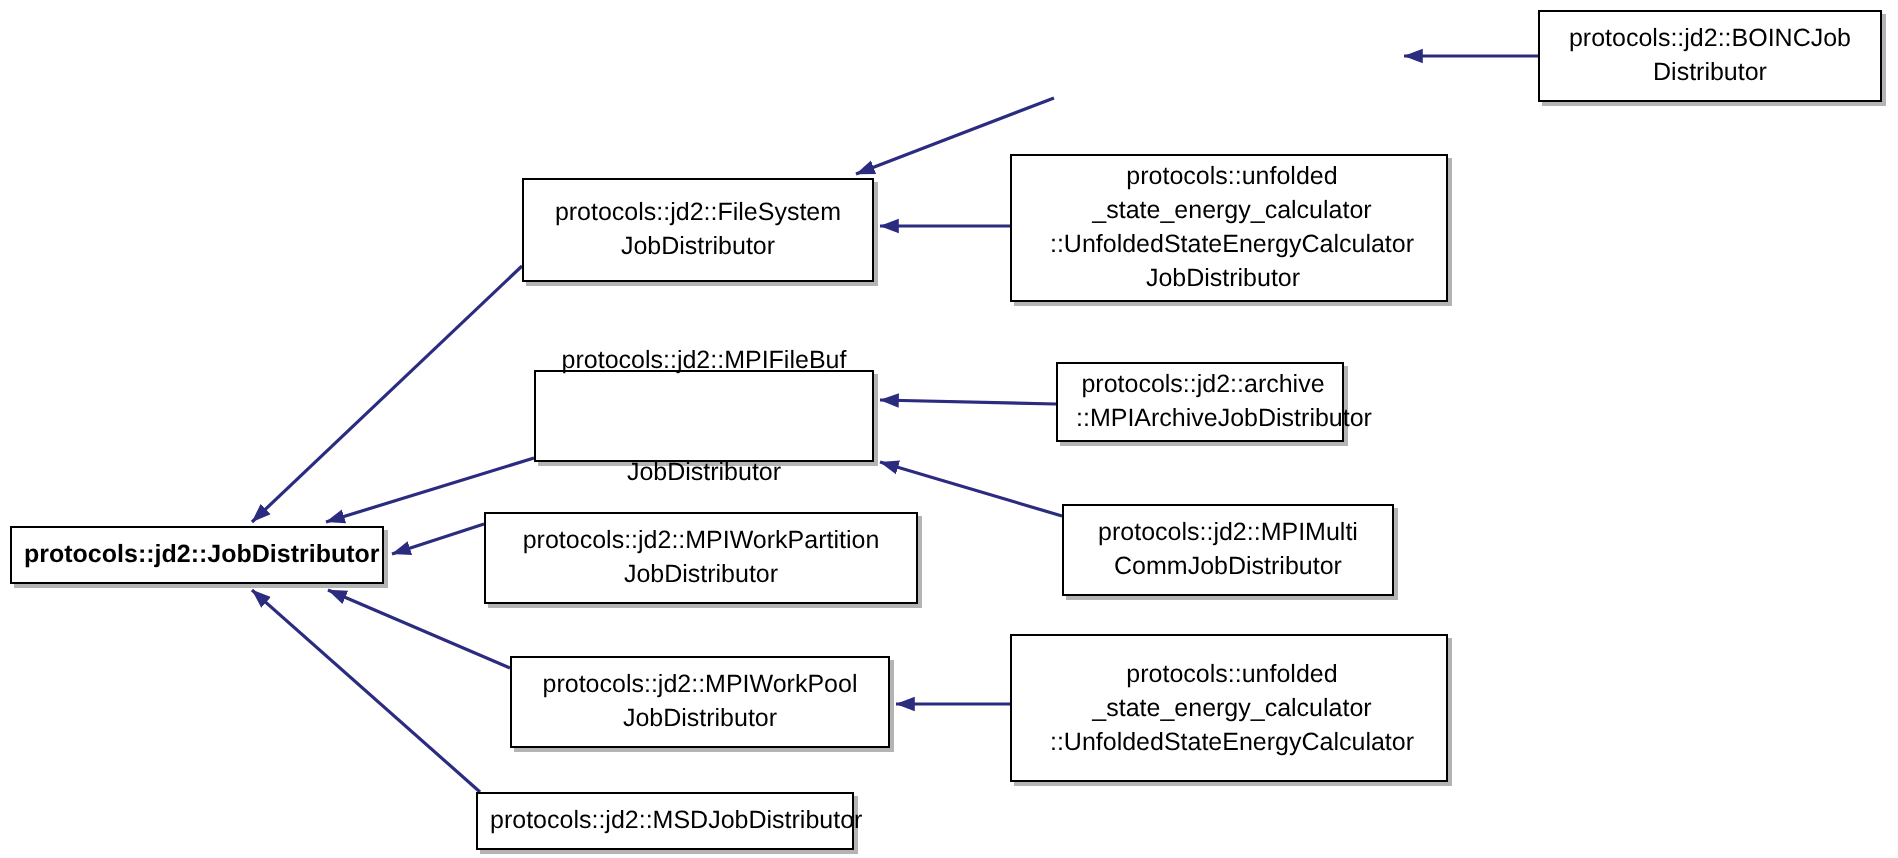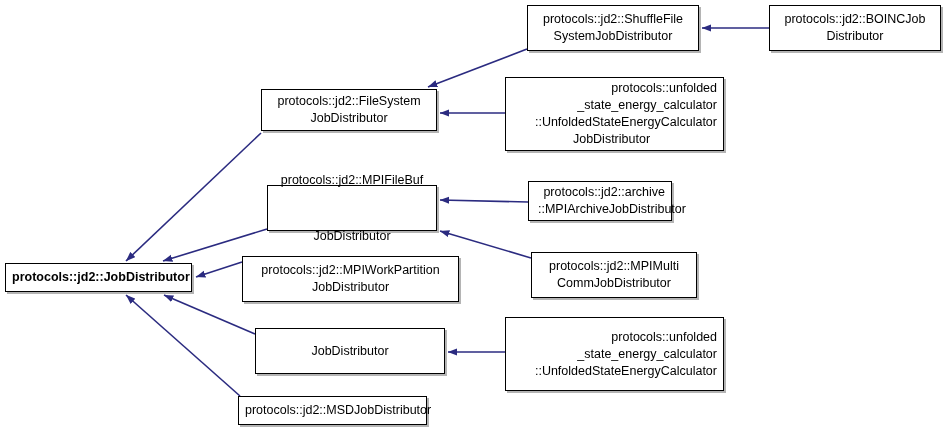--- a/index.html
+++ b/index.html
@@ -36,21 +36,21 @@
   }
   .node .line {
     font-size: 12.5px;
     line-height: 17px;
     color: #000000;
     white-space: pre;
     text-align: center;
     padding: 0 6px;
   }
   .node.left-align .line {
-    text-align: right;
+    text-align: center;
     padding-left: 9px;
   }
   .node.left-align .line.centered {
     text-align: center;
     padding-left: 0;
   }
 </style>
 </head>
 <body>
 
@@ -74,29 +74,25 @@
       <line x1="528" y1="202" x2="440" y2="200"></line>
       <line x1="531" y1="258" x2="440" y2="231"></line>
       <line x1="505" y1="352" x2="448" y2="352"></line>
     </g>
   </svg>
 
   <div class="node" style="left: 5px; top: 263px; width: 187px; height: 29px; font-weight: bold;">
     <div class="line">protocols::jd2::JobDistributor</div>
   </div>
 
-  <div class="node" style="left: 261px; top: 89px; width: 176px; height: 42px;">
+  <div class="node" style="left: 261px; top: 89px; width: 176px; height: 52px;">
     <div class="line">protocols::jd2::FileSystem</div>
     <div class="line">JobDistributor</div>
   </div>
 
-  <div class="node" style="left: 527px; top: 5px; width: 172px; height: 46px;">
-    <div class="line">protocols::jd2::ShuffleFile</div>
-    <div class="line">SystemJobDistributor</div>
-  </div>
 
   <div class="node" style="left: 769px; top: 5px; width: 172px; height: 46px;">
     <div class="line">protocols::jd2::BOINCJob</div>
     <div class="line">Distributor</div>
   </div>
 
   <div class="node left-align" style="left: 505px; top: 77px; width: 219px; height: 74px;">
     <div class="line">protocols::unfolded</div>
     <div class="line">_state_energy_calculator</div>
     <div class="line">::UnfoldedStateEnergyCalculator</div>
@@ -117,20 +113,21 @@
     <div class="line">protocols::jd2::MPIMulti</div>
     <div class="line">CommJobDistributor</div>
   </div>
 
   <div class="node" style="left: 242px; top: 256px; width: 217px; height: 46px;">
     <div class="line">protocols::jd2::MPIWorkPartition</div>
     <div class="line">JobDistributor</div>
   </div>
 
   <div class="node" style="left: 255px; top: 328px; width: 190px; height: 46px;">
+    <div class="line">protocols::jd2::MPIWorkPool</div>
     <div class="line">JobDistributor</div>
   </div>
 
   <div class="node left-align" style="left: 505px; top: 317px; width: 219px; height: 74px;">
     <div class="line">protocols::unfolded</div>
     <div class="line">_state_energy_calculator</div>
     <div class="line">::UnfoldedStateEnergyCalculator</div>
   </div>
 
   <div class="node" style="left: 238px; top: 396px; width: 189px; height: 29px;">

